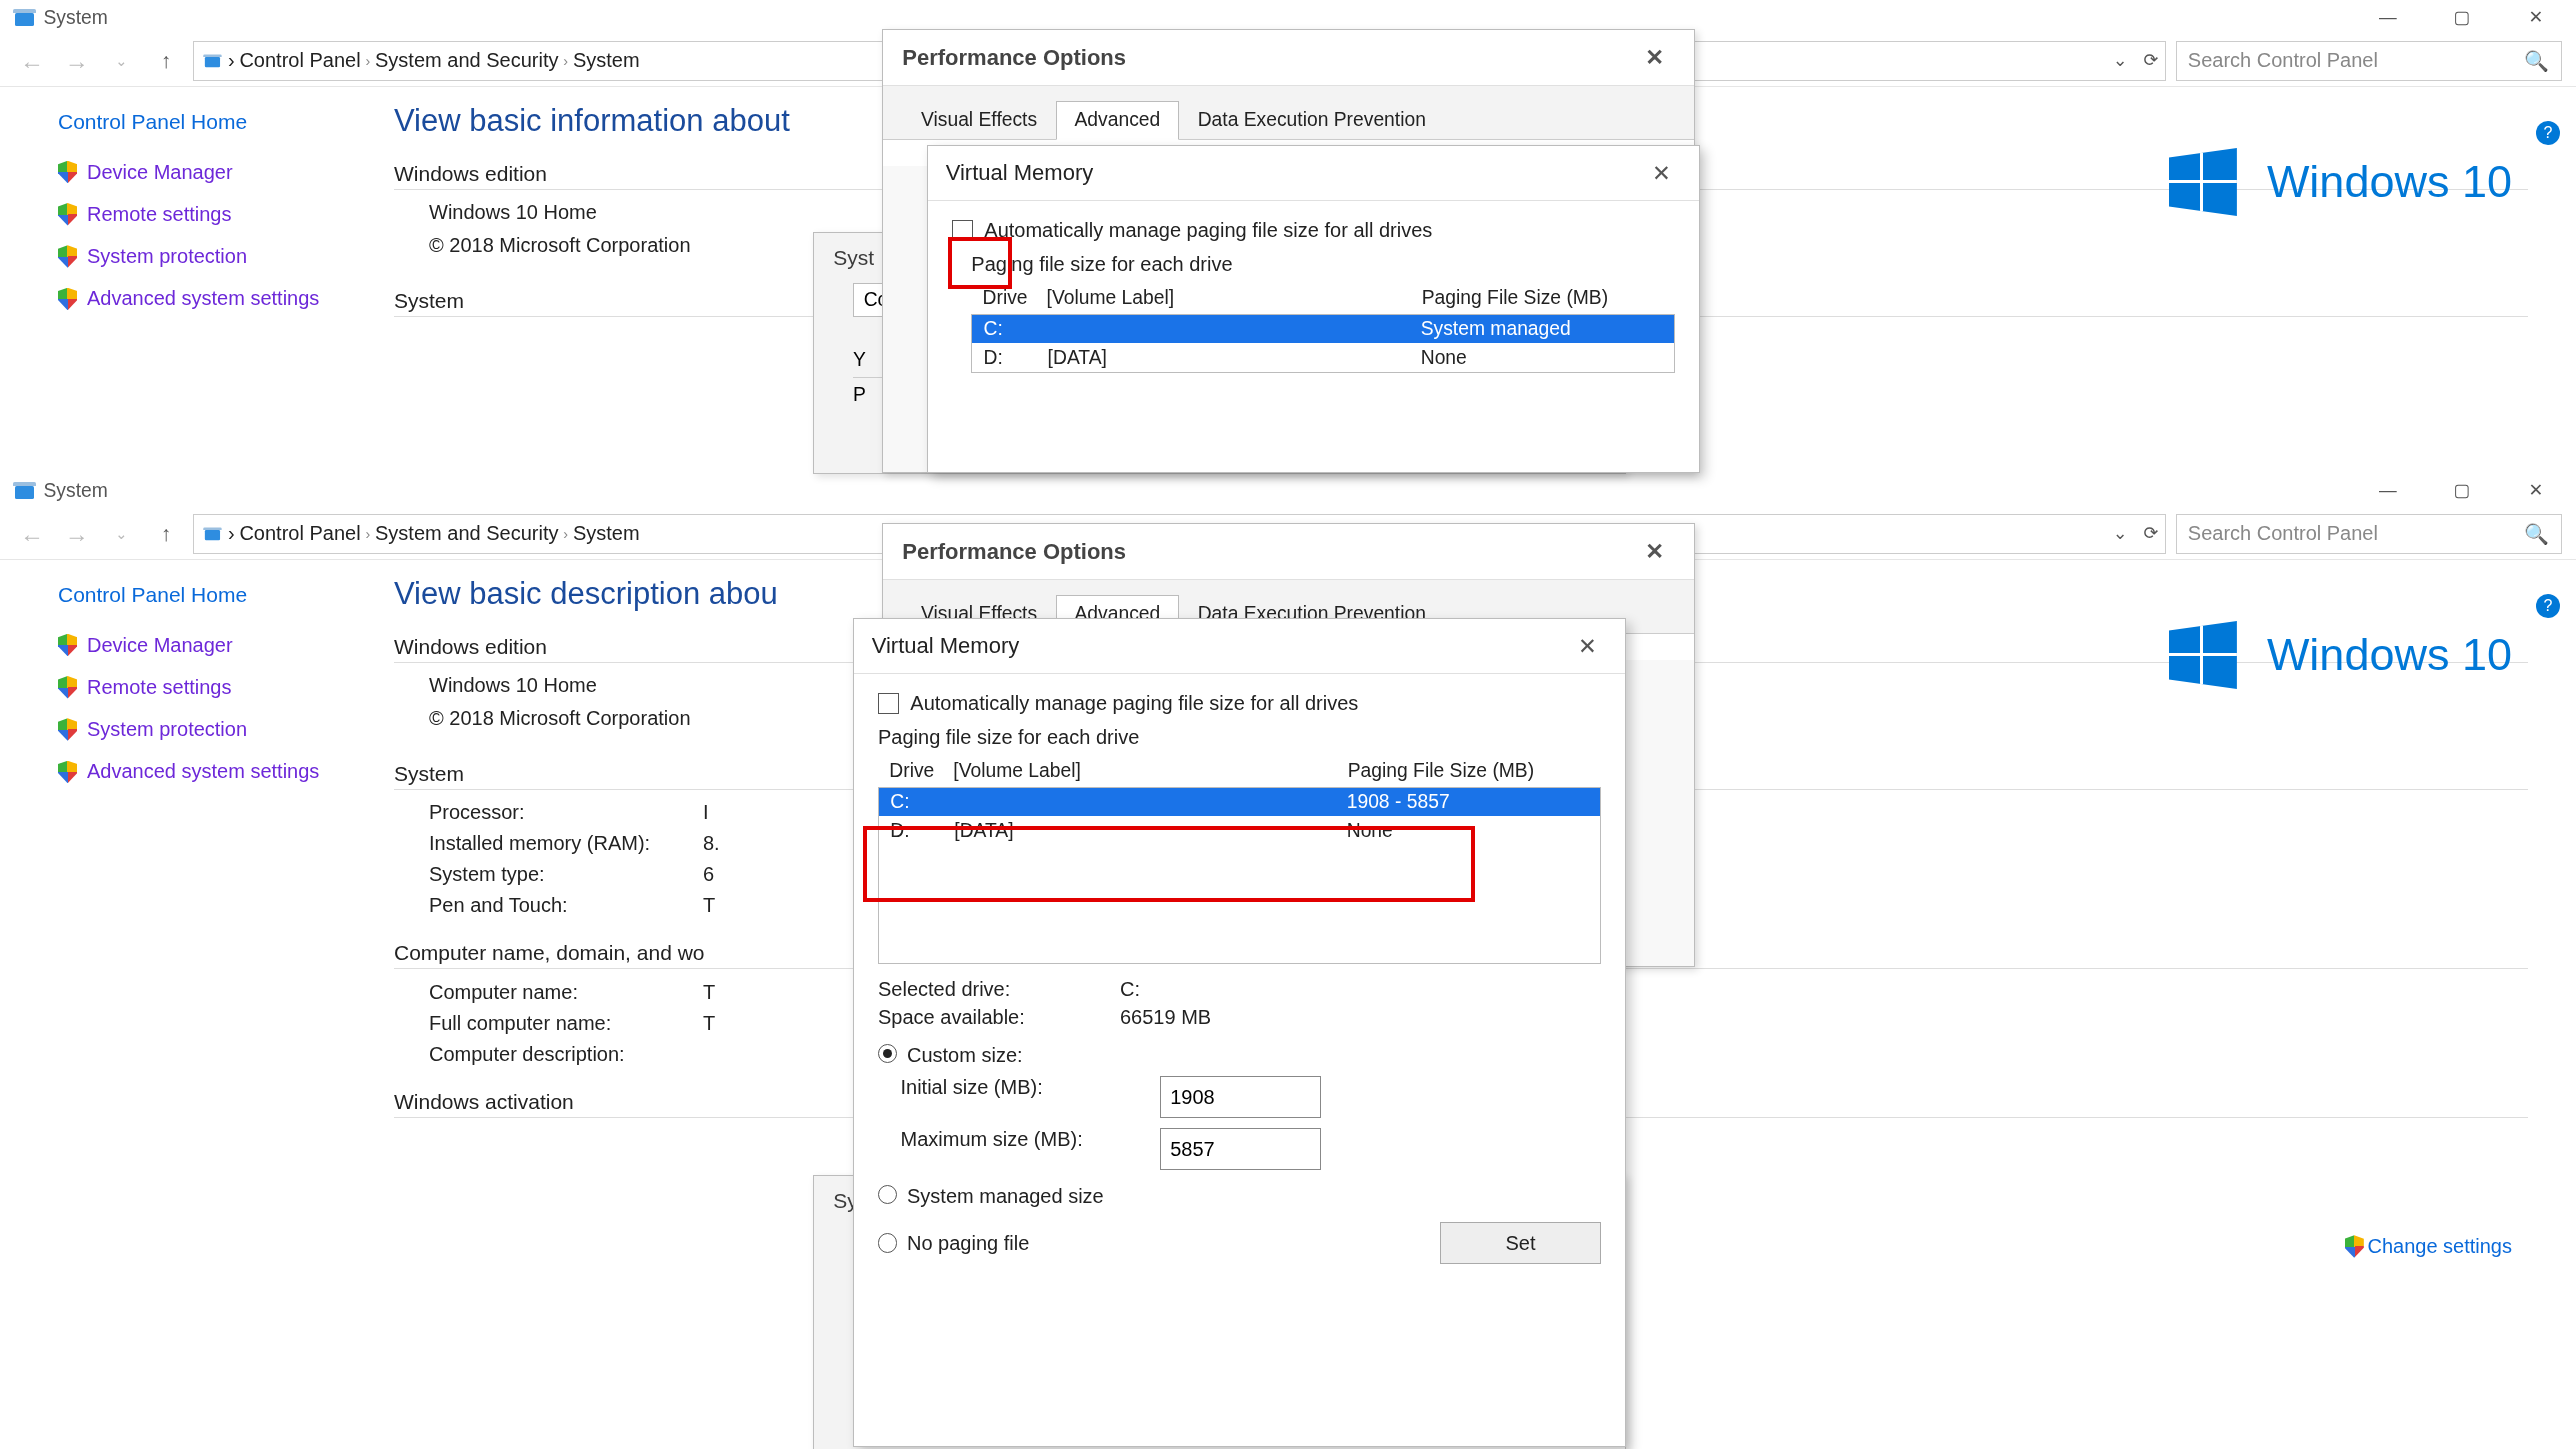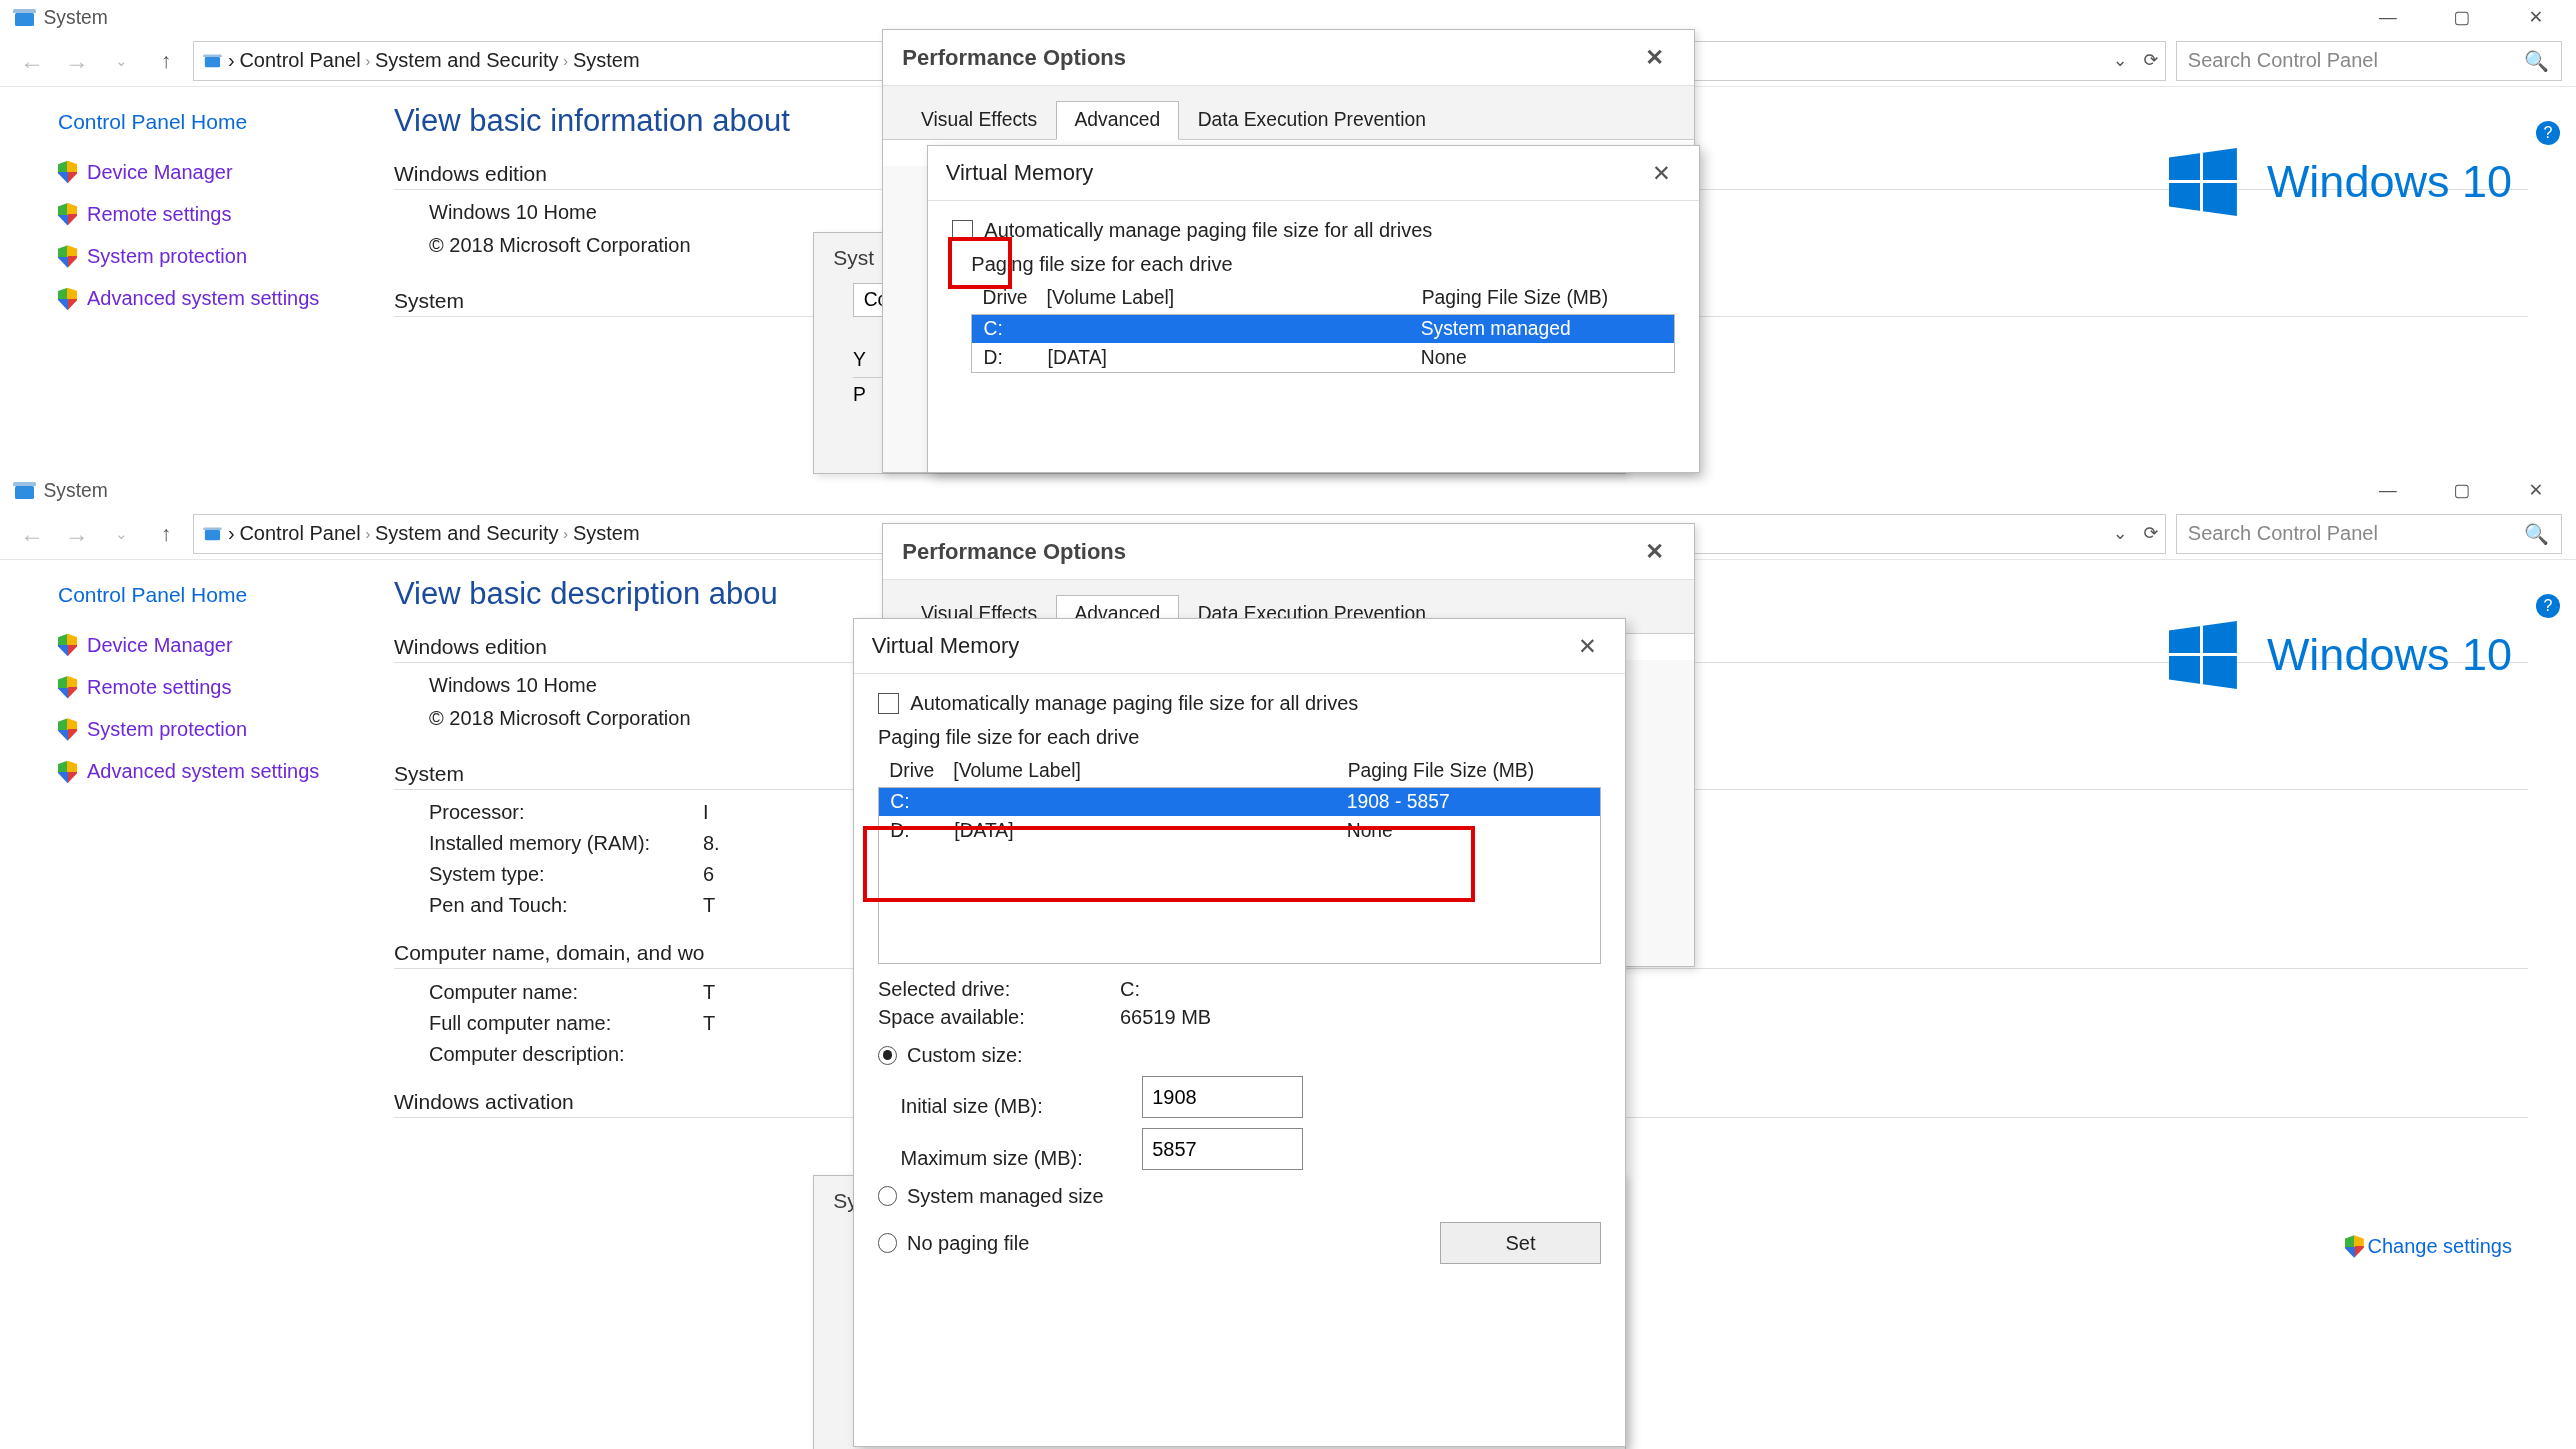--- a/index.html
+++ b/index.html
@@ -84,25 +84,25 @@
   .drive-list { margin-left:19.3px; border:0.8px solid #bcbcbc; background:#fff; }
   .dl-head { display:flex; padding:4.8px 11.3px; font-size:19.3px; }
   .dl-head .c1 { width:64px; } .dl-head .c2 { flex:1; } .dl-head .c3 { width:242px; text-align:left; }
   .dl-row { display:flex; padding:3.2px 11.3px; font-size:19.3px; }
   .dl-row.sel { background:#1a73e8; color:#fff; }
   .dl-row .c1 { width:64px; } .dl-row .c2 { flex:1; } .dl-row .c3 { width:242px; }
 
   .info-row { display:flex; margin-top: 14.5px; }
   .info-row .k { width:242px; } .info-row .v { }
 
-  .radio-row { display:flex; align-items:center; gap:9.7px; margin-top: 14.5px; }
+  .radio-row { display:flex; gap:9.7px; margin-top: 14.5px; }
   .radio { width:19.3px; height:19.3px; border:1.6px solid #555; border-radius:50%; display:inline-flex; align-items:center; justify-content:center; }
   .radio.on::after { content:""; width:9.7px; height:9.7px; border-radius:50%; background:#222; }
 
-  .size-row { display:flex; align-items:flex-end; gap:16px; margin-left: 22.5px; margin-top: 9.7px; }
+  .size-row { display:flex; align-items:flex-start; gap:34px; margin-left: 22.5px; margin-top: 9.7px; }
   .size-row .lbl { width:225px; }
   .txtinput { width:161px; height:42px; border:0.8px solid #888; background:#fff; padding:0 9.7px; font-size:20px; }
   .btn { width:161px; height:42px; border:0.8px solid #aaa; background:#eee; font-size:20px; display:flex; align-items:center; justify-content:center; }
 
   
   .redbox { position:absolute; border:4.8px solid #e10000; pointer-events:none; }
 </style>
 </head>
 <body>
 

